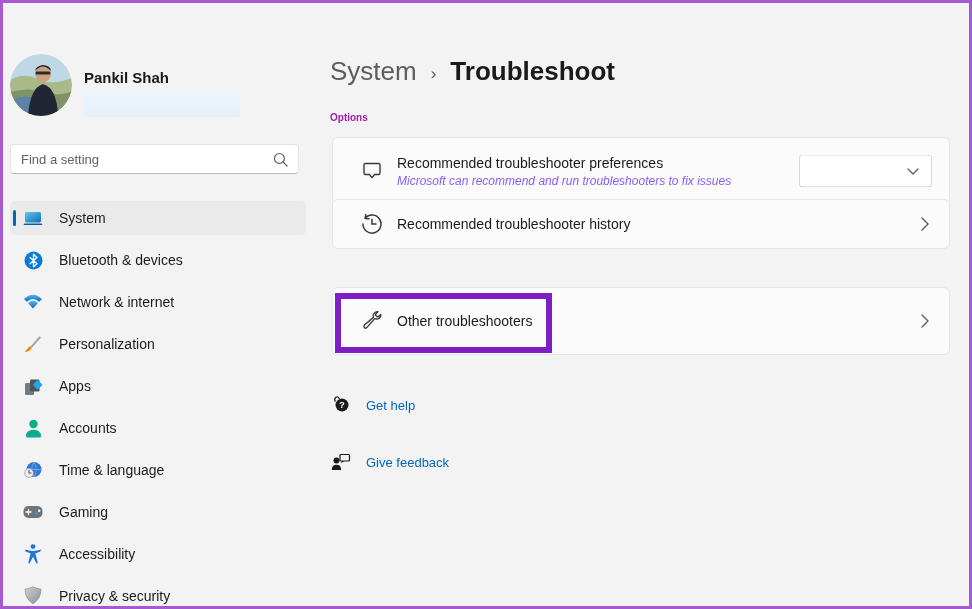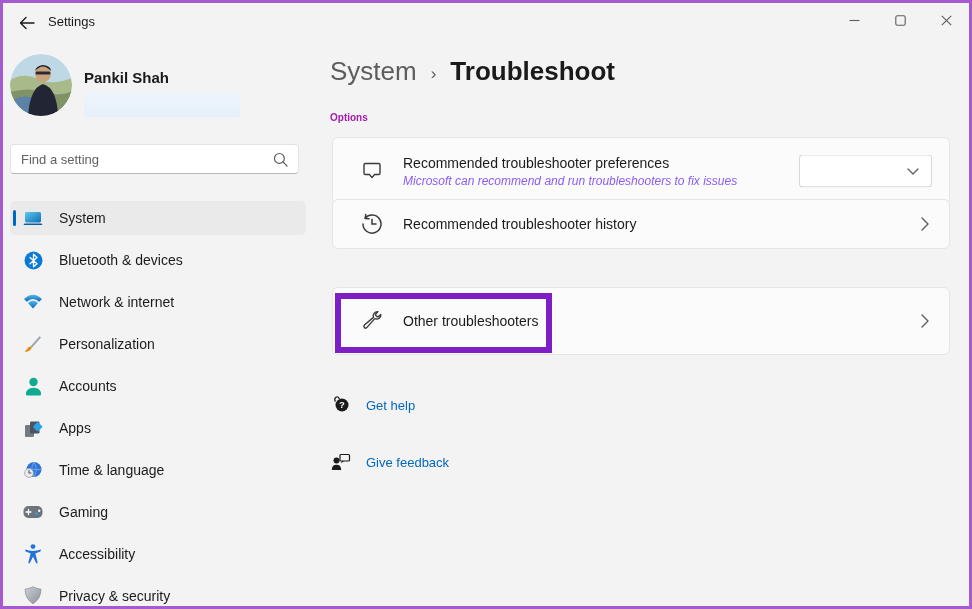--- a/index.html
+++ b/index.html
@@ -41,21 +41,21 @@
   .crumb-parent { font-size:26px; color:#5d5d5d; font-weight:400; cursor:pointer; }
   .crumb-sep { font-size:17px; color:#5d5d5d; margin:0 14px; padding-top:4px; }
   .crumb-current { font-size:26px; color:#1a1a1a; font-weight:600; }
   .section-label { position:absolute; left:327px; top:109px; font-size:10px; font-weight:700; color:#a21caf; }
   .card { position:absolute; left:329px; width:618px; background:#fbfbfb;
     border:1px solid #e5e5e5; border-radius:6px; display:flex; align-items:center; cursor:pointer; }
   .card-1 { top:134px; height:68px; }
   .card-2 { top:196px; height:50px; }
   .card-3 { top:284px; height:68px; }
   .card-ico { margin-left:27px; width:24px; display:flex; align-items:center; justify-content:center; flex:0 0 24px; }
-  .card-text { margin-left:19px; }
+  .card-text { margin-left:13px; }
   .card-title { font-size:14px; color:#1b1b1b; }
   .card-sub { font-size:12px; color:#8b5cf6; margin-top:3px;font-style:italic; }
   .card-chevron { position:absolute; right:20px; top:50%; transform:translateY(-50%); }
   .dropdown { position:absolute; right:17px; top:50%; transform:translateY(-50%);
     width:133px; height:33px; background:#ffffff; border:1px solid #d9d9d9;
     border-bottom-color:#c9c9c9; border-radius:4px; display:flex; align-items:center;
     justify-content:space-between; padding:0 12px; cursor:pointer; }
   .dropdown .dd-value { font-size:13px; color:#1b1b1b; }
   .purple-box { position:absolute; left:332px; top:290px; width:217px; height:60px;
     border:6px solid #7d1fc4; pointer-events:none; }
@@ -64,45 +64,20 @@
   .footer-link .f-label { margin-left:14px; font-size:13px; color:#0067c0; cursor:pointer; }
   .fl-1 { top:392px; }
   .fl-2 { top:450px; }
   svg { display:block; }
 </style>
 </head>
 <body>
 
 <div id="app">
 
-  <div class="titlebar">
-    <div class="back-btn">
-      <svg width="16" height="14" viewBox="0 0 16 14">
-        <path d="M15 7 H2 M7 1.5 L1.5 7 L7 12.5" stroke="#1b1b1b" stroke-width="1.4" fill="none" stroke-linecap="round" stroke-linejoin="round"></path>
-      </svg>
-    </div>
-    <div class="app-title">Settings</div>
-    <div class="win-controls">
-      <div class="win-btn">
-        <svg width="11" height="11" viewBox="0 0 11 11">
-          <path d="M0.5 5.5 H10.5" stroke="#5d5d5d" stroke-width="1.1"></path>
-        </svg>
-      </div>
-      <div class="win-btn">
-        <svg width="11" height="11" viewBox="0 0 11 11">
-          <rect x="0.8" y="0.8" width="9.4" height="9.4" rx="1.5" fill="none" stroke="#5d5d5d" stroke-width="1.1"></rect>
-        </svg>
-      </div>
-      <div class="win-btn">
-        <svg width="11" height="11" viewBox="0 0 11 11">
-          <path d="M0.8 0.8 L10.2 10.2 M10.2 0.8 L0.8 10.2" stroke="#5d5d5d" stroke-width="1.1"></path>
-        </svg>
-      </div>
-    </div>
-  </div>
 
   <div class="avatar">
     <svg width="62" height="62" viewBox="0 0 62 62">
       <defs>
           <clipPath id="avc">
             <circle cx="31" cy="31" r="31"></circle>
           </clipPath>
         </defs>
       <g clip-path="url(#avc)">
         <rect width="62" height="62" fill="#bfd8e6"></rect>
@@ -177,36 +152,36 @@
           <path d="M7.5 12.5 L16.5 2.2 L18 3.6 L8.8 13.8 Z" fill="#9aa2ab"></path>
           <path d="M7.5 12.5 L8.8 13.8 Q8 16.5 4.6 17.4 Q2.2 18 1.6 17.2 Q3.8 16.2 4.6 14.6 Q5.6 12.6 7.5 12.5 Z" fill="#e8860c"></path>
         </svg>
       </span>
       <span class="nav-label">Personalization</span>
     </div>
 
     <div class="nav-item">
       <span class="nav-ico">
         <svg width="19" height="19" viewBox="0 0 19 19">
-          <circle cx="9.5" cy="5" r="4.2" fill="#10ab8f"></circle>
-          <path d="M2 17.5 Q2 10.8 9.5 10.8 Q17 10.8 17 17.5 Q17 18.6 15.8 18.6 H3.2 Q2 18.6 2 17.5 Z" fill="#10ab8f"></path>
-        </svg>
-      </span>
-      <span class="nav-label">Accounts</span>
-    </div>
-
-    <div class="nav-item">
-      <span class="nav-ico">
-        <svg width="19" height="19" viewBox="0 0 19 19">
           <rect x="1" y="6" width="9" height="12" rx="1.2" fill="#737a82"></rect>
           <rect x="6" y="2.5" width="9.5" height="12" rx="1.2" fill="#4d545c"></rect>
           <rect x="10.2" y="4.2" width="7" height="7" rx="1" transform="rotate(45 13.7 7.7)" fill="#29a3e8"></rect>
         </svg>
       </span>
       <span class="nav-label">Apps</span>
+    </div>
+
+    <div class="nav-item">
+      <span class="nav-ico">
+        <svg width="19" height="19" viewBox="0 0 19 19">
+          <circle cx="9.5" cy="5" r="4.2" fill="#10ab8f"></circle>
+          <path d="M2 17.5 Q2 10.8 9.5 10.8 Q17 10.8 17 17.5 Q17 18.6 15.8 18.6 H3.2 Q2 18.6 2 17.5 Z" fill="#10ab8f"></path>
+        </svg>
+      </span>
+      <span class="nav-label">Accounts</span>
     </div>
 
     <div class="nav-item">
       <span class="nav-ico">
         <svg width="20" height="20" viewBox="0 0 20 20">
           <circle cx="11" cy="9.5" r="7.5" fill="#2f74d4"></circle>
           <path d="M11 2 Q6.5 9.5 11 17 M11 2 Q15.5 9.5 11 17 M3.5 9.5 H18.5" fill="none" stroke="#6aa6ea" stroke-width="1"></path>
           <circle cx="6" cy="13" r="4.4" fill="#e9ebee" stroke="#9aa0a8" stroke-width="0.8"></circle>
           <path d="M6 10.6 V13 H8" fill="none" stroke="#4d545c" stroke-width="1.1" stroke-linecap="round"></path>
         </svg>

